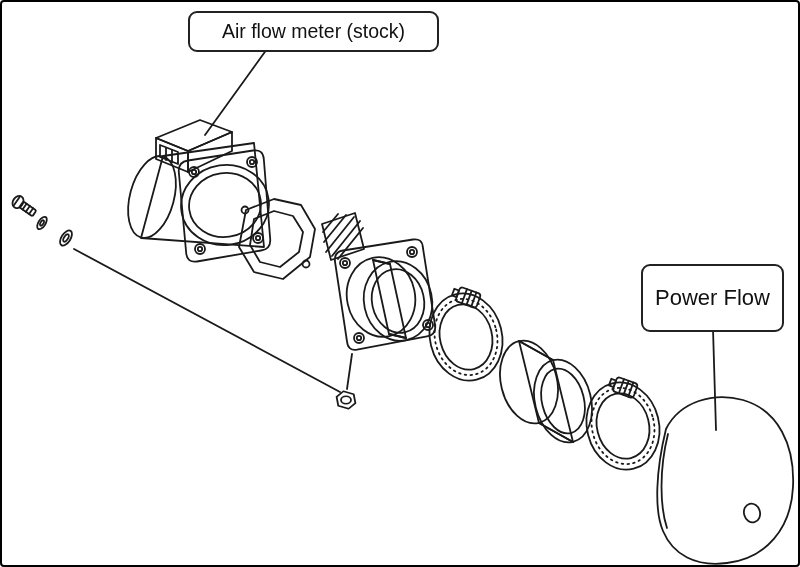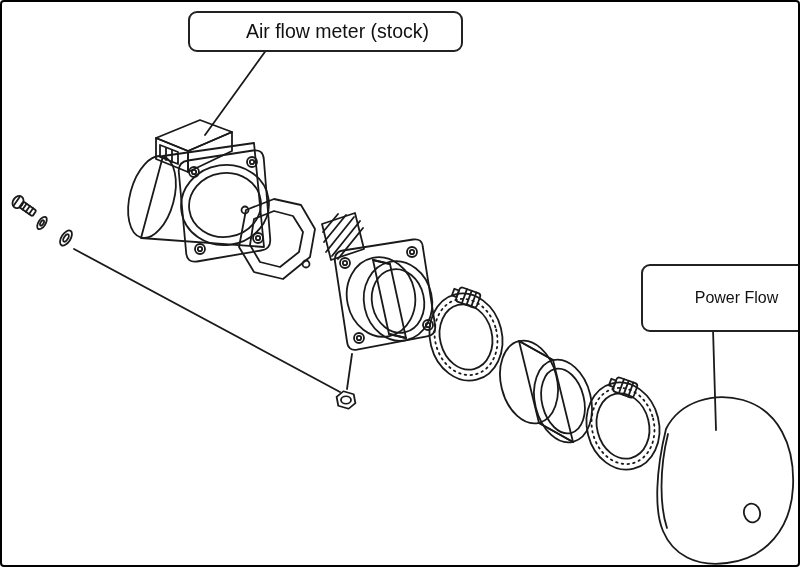--- a/index.html
+++ b/index.html
@@ -17,25 +17,25 @@
   .fw { fill:#ffffff; }
   .s1 { stroke-width:1.1; }
   .s2 { stroke-width:1.8; }
   .s3 { stroke-width:2.2; }
   .thin { stroke-width:1; }
   .hatchband { stroke-width:9; stroke-dasharray:1.6 4.2; }
   .noline { stroke:none; }
   .callout {
     position:absolute; background:#ffffff; border:2.2px solid #222;
     border-radius:9px; display:flex; align-items:center; justify-content:center;
-    text-align:center; z-index:5;padding-left:24px;
+    text-align:center; z-index:5;
   }
   #label-airflow { left:186px; top:9px; width:247px; height:37px; font-size:19.5px; }
   #label-powerflow { left:639px; top:262px; width:139px; height:64px;
-    font-size:16px; line-height:1.32; flex-direction:row; }
+    font-size:22px; line-height:1.32; flex-direction:row; }
 </style>
 </head>
 <body>
 
 <div class="page">
 
   <svg width="800" height="567" viewBox="0 0 800 567">
 
     <g>
       <line class="thin" x1="72" y1="247" x2="338" y2="390"></line>

